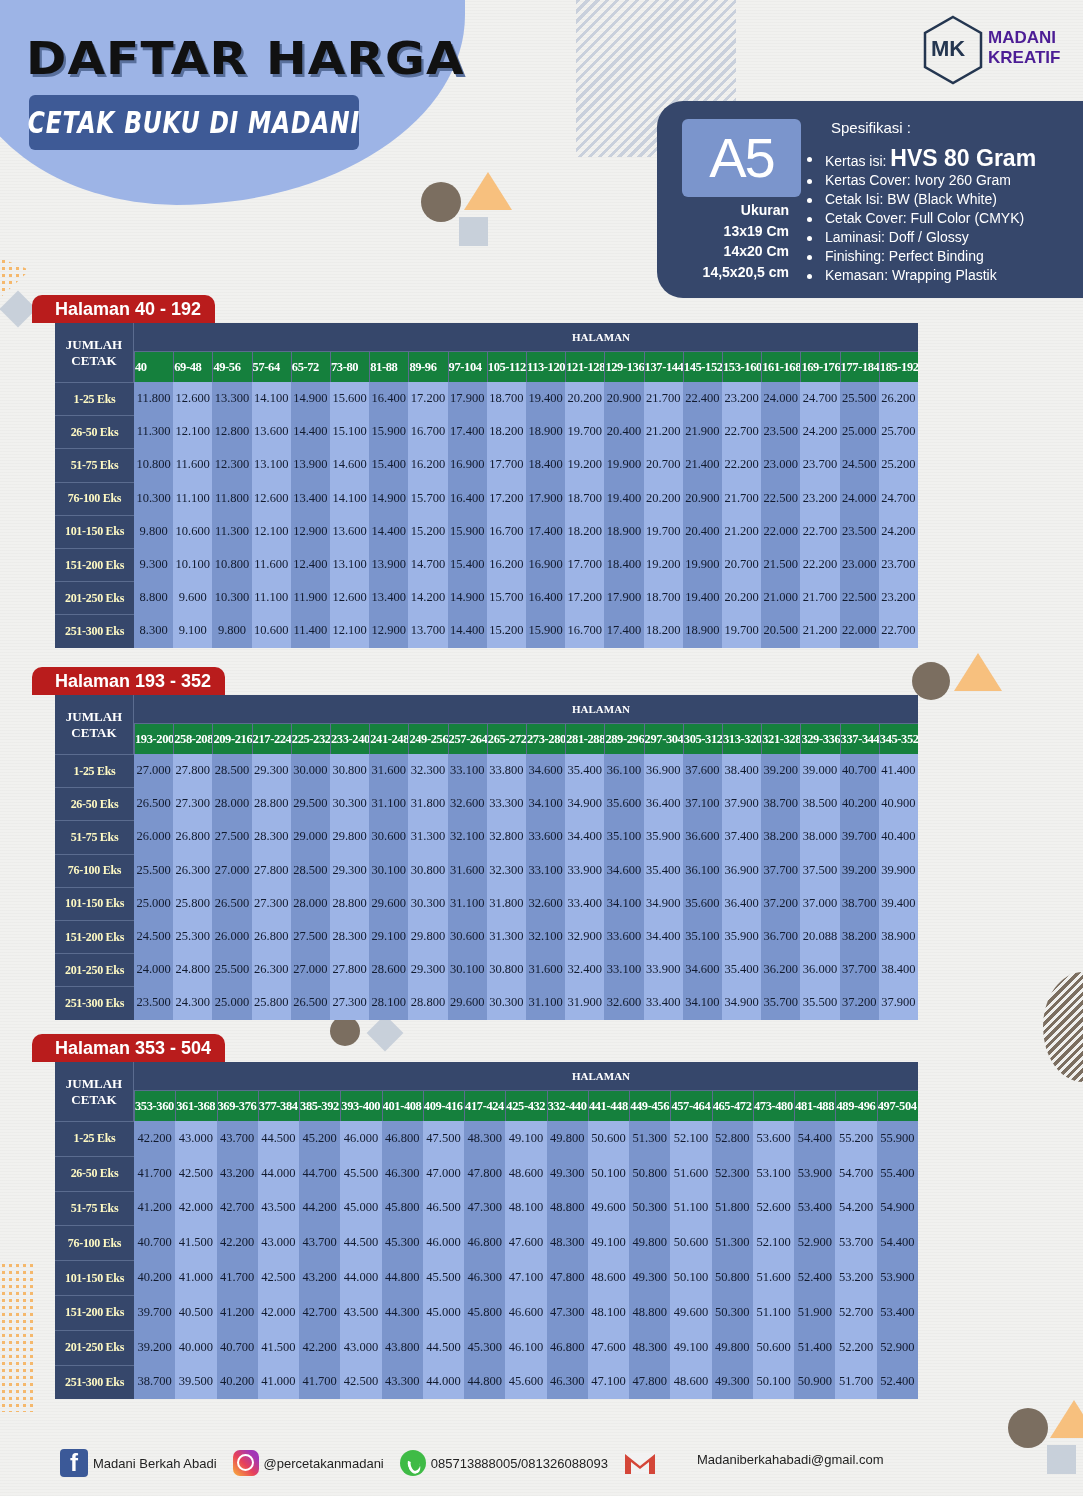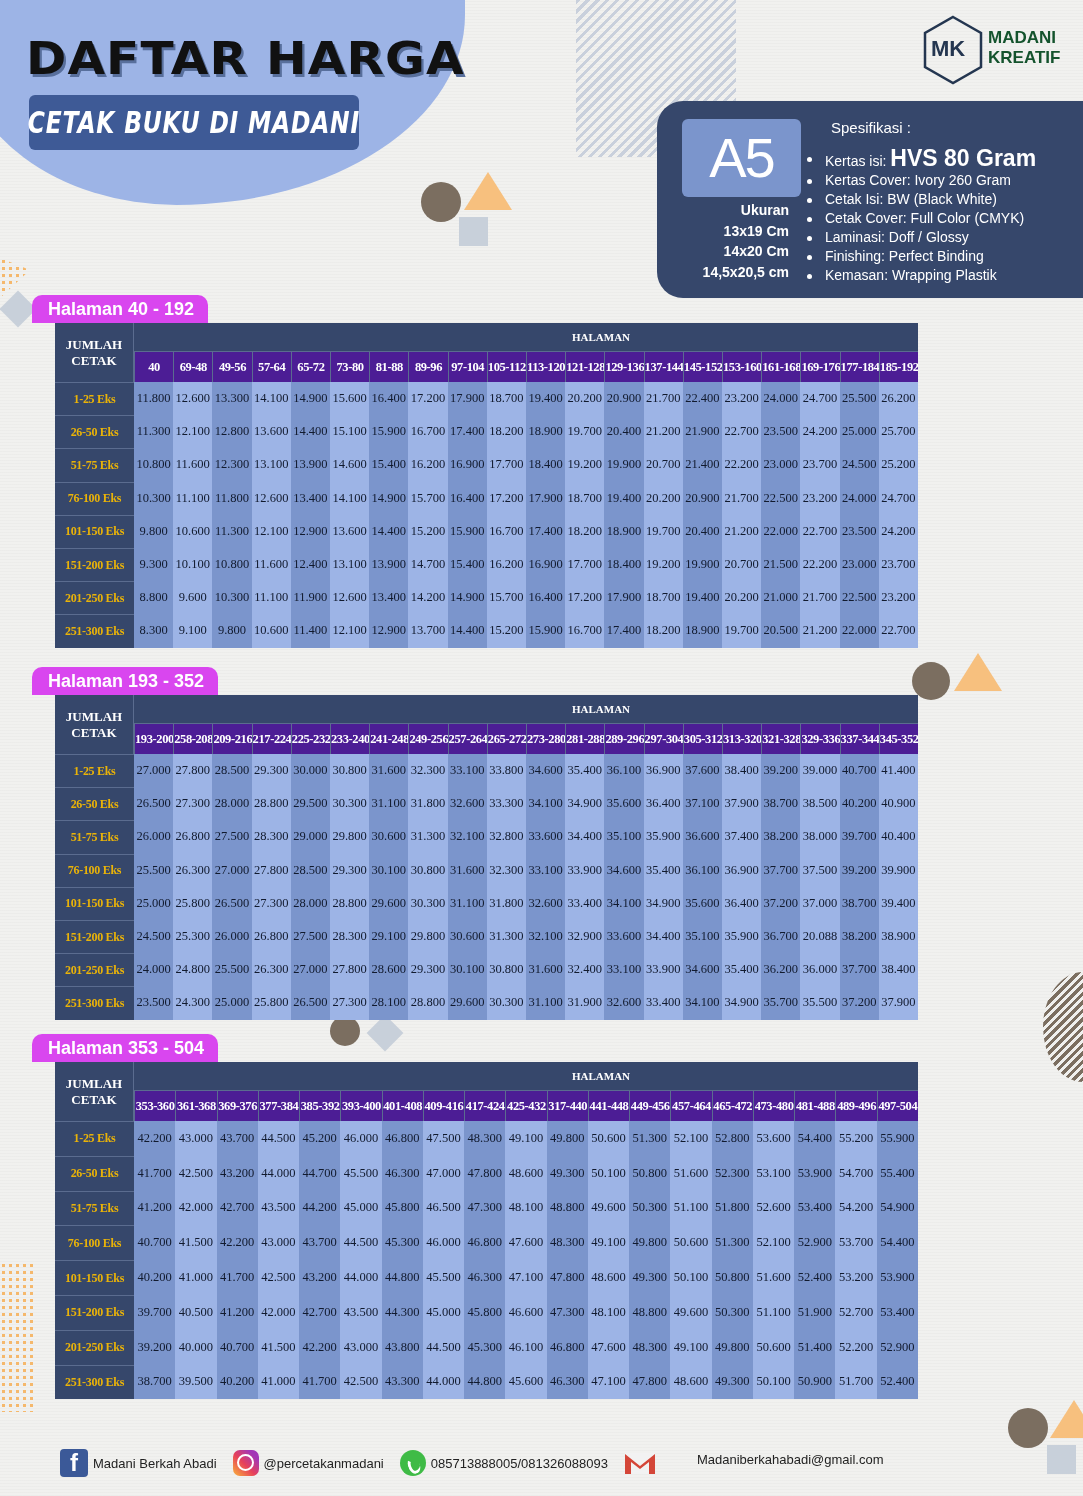--- a/index.html
+++ b/index.html
@@ -33,21 +33,21 @@
   }
   .subtitle-badge span {
     color: #fff; font-family: "DejaVu Sans", sans-serif; font-weight: bold; font-style: italic;
     font-size: 30px; letter-spacing: 1px; transform: scaleX(0.78); display: inline-block; white-space: nowrap;
   }
 
   
   .logo { position: absolute; left: 922px; top: 14px; width: 150px; height: 72px; }
   .logo svg { position: absolute; left: 0; top: 0; }
   .logo .mk { position: absolute; left: 9px; top: 22px; font-weight: bold; font-size: 22px; color: #243650; }
-  .logo .name { position: absolute; left: 66px; top: 14px; font-weight: bold; font-size: 17px; line-height: 20px; color: #14532d; }
+  .logo .name { position: absolute; left: 66px; top: 14px; font-weight: bold; font-size: 17px; line-height: 20px; color: #4c1d95; }
 
   
   .stripes-top {
     position: absolute; left: 576px; top: 0; width: 160px; height: 157px;
     background: repeating-linear-gradient(135deg, #c9d0dc 0px, #c9d0dc 3px, transparent 3px, transparent 7px);
   }
 
   
   .spec {
     position: absolute; left: 657px; top: 101px; width: 440px; height: 197px;
@@ -75,46 +75,46 @@
   .sq { position: absolute; background: #c8d0da; }
   .dots {
     position: absolute;
     background-image: radial-gradient(#f5b86c 1.6px, transparent 1.8px);
     background-size: 7px 7px;
   }
 
   
   .section { position: absolute; left: 32px; width: 1017px; }
   .tab {
-    position: absolute; left: 0; top: 0; height: 28px; padding: 0 14px 0 16px;
-    background: #d946ef; border-radius: 10px 10px 0 0;
+    position: absolute; left: 0; top: 0; height: 28px; padding: 0 14px 0 23px;
+    background: #b91c1c; border-radius: 10px 10px 0 0;
     color: #fff; font-weight: bold; font-size: 18px; line-height: 28px; white-space: nowrap;
   }
   .grid {
     position: absolute; left: 0; top: 28px; width: 863px;
     display: grid; grid-template-columns: 79px repeat(20, 1fr);
     font-family: Liberation Serif, serif;
     margin-left: 23px;
   }
   .grid .corner {
     grid-row: span 2; background: #36476b; color: #fff; font-weight: bold; font-size: 13px;
     text-align: center; display: flex; align-items: center; justify-content: center; line-height: 16px;
     border-right: 1px solid #5b6c8f;
   }
   .grid .halaman {
     grid-column: span 20; background: #36476b; color: #fff; font-weight: bold; font-size: 11px;
     height: 29px; line-height: 29px; padding-left: 438px; border-bottom: 1px solid #5b6c8f;
   }
   .grid .colh {
-    background: #4c1d95; color: #fff; font-weight: bold; font-size: 12.5px; height: 30px;
-    line-height: 30px; text-align: center; white-space: nowrap; letter-spacing: -0.4px;
+    background: #15803d; color: #fff; font-weight: bold; font-size: 12.5px; height: 30px;
+    line-height: 30px; text-align: left; white-space: nowrap; letter-spacing: -0.4px;
     border-left: 1px solid #5b6c8f; overflow: hidden;
   }
   .grid .rowh {
-    background: #36476b; color: #eab308; font-weight: bold; font-size: 12px; text-align: center;
+    background: #36476b; color: #fef9c3; font-weight: bold; font-size: 12px; text-align: center;
     border-top: 1px solid #5b6c8f; display: flex; align-items: center; justify-content: center; white-space: nowrap; letter-spacing: -0.3px;
   }
   .grid .cell {
     color: #111a2e; font-size: 12.5px; text-align: center; display: flex; align-items: center; justify-content: center;
     white-space: nowrap;
   }
   .grid .cell.dk { background: #7b95cc; }
   .grid .cell.lt { background: #9db4e6; }
 
   
@@ -599,21 +599,21 @@
       <div class="colh">353-360</div>
       <div class="colh">361-368</div>
       <div class="colh">369-376</div>
       <div class="colh">377-384</div>
       <div class="colh">385-392</div>
       <div class="colh">393-400</div>
       <div class="colh">401-408</div>
       <div class="colh">409-416</div>
       <div class="colh">417-424</div>
       <div class="colh">425-432</div>
-      <div class="colh">317-440</div>
+      <div class="colh">332-440</div>
       <div class="colh">441-448</div>
       <div class="colh">449-456</div>
       <div class="colh">457-464</div>
       <div class="colh">465-472</div>
       <div class="colh">473-480</div>
       <div class="colh">481-488</div>
       <div class="colh">489-496</div>
       <div class="colh">497-504</div>
       <div class="rowh">1-25 Eks</div>
       <div class="cell dk">42.200</div>

